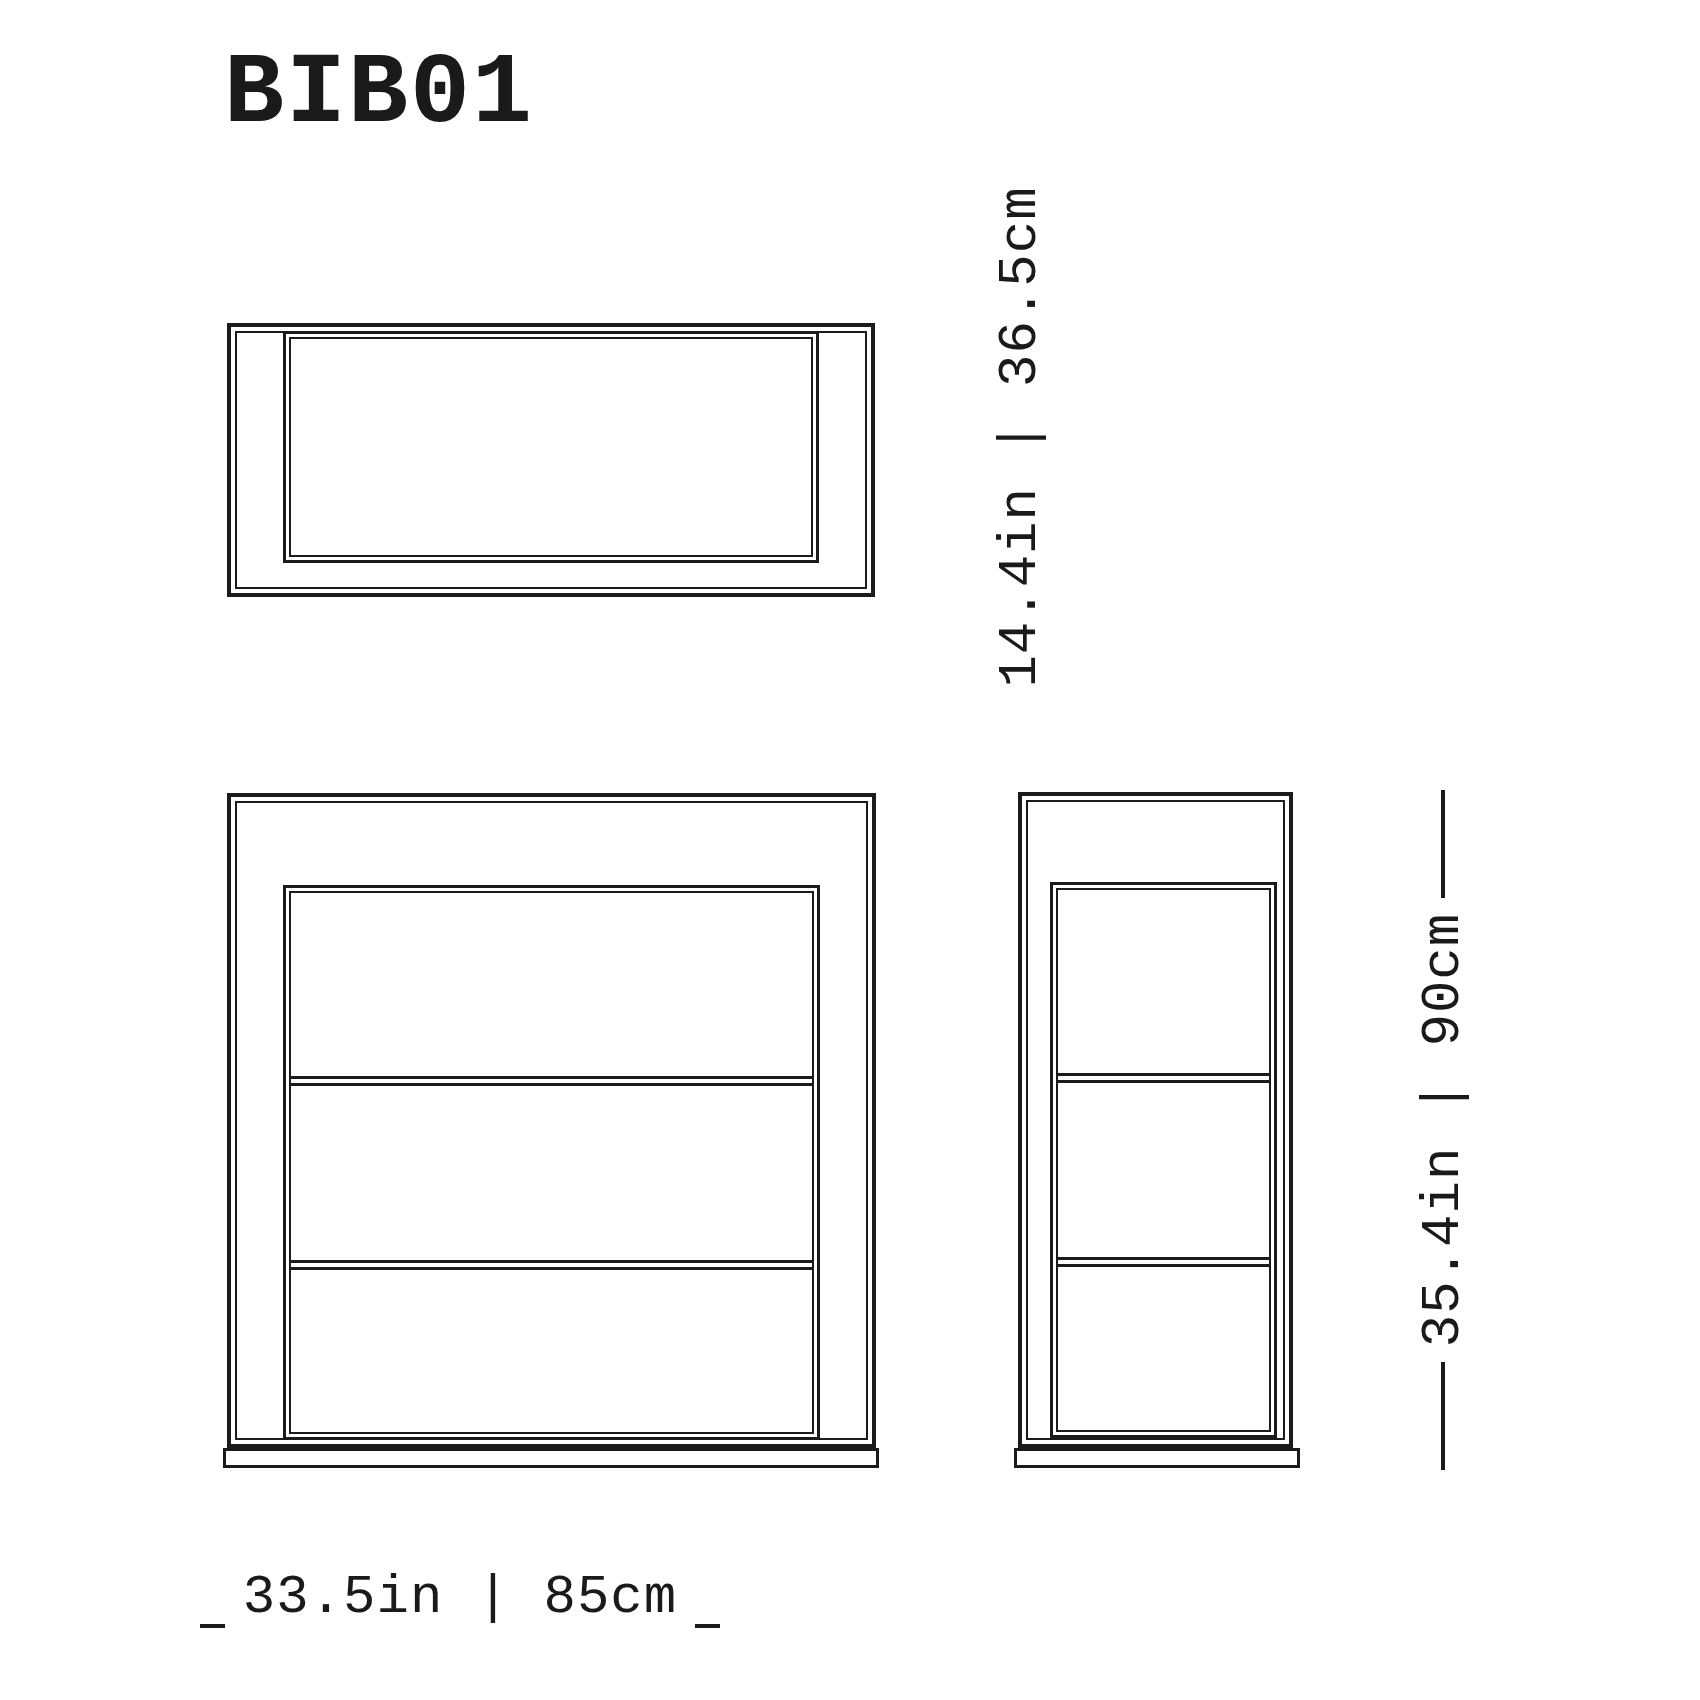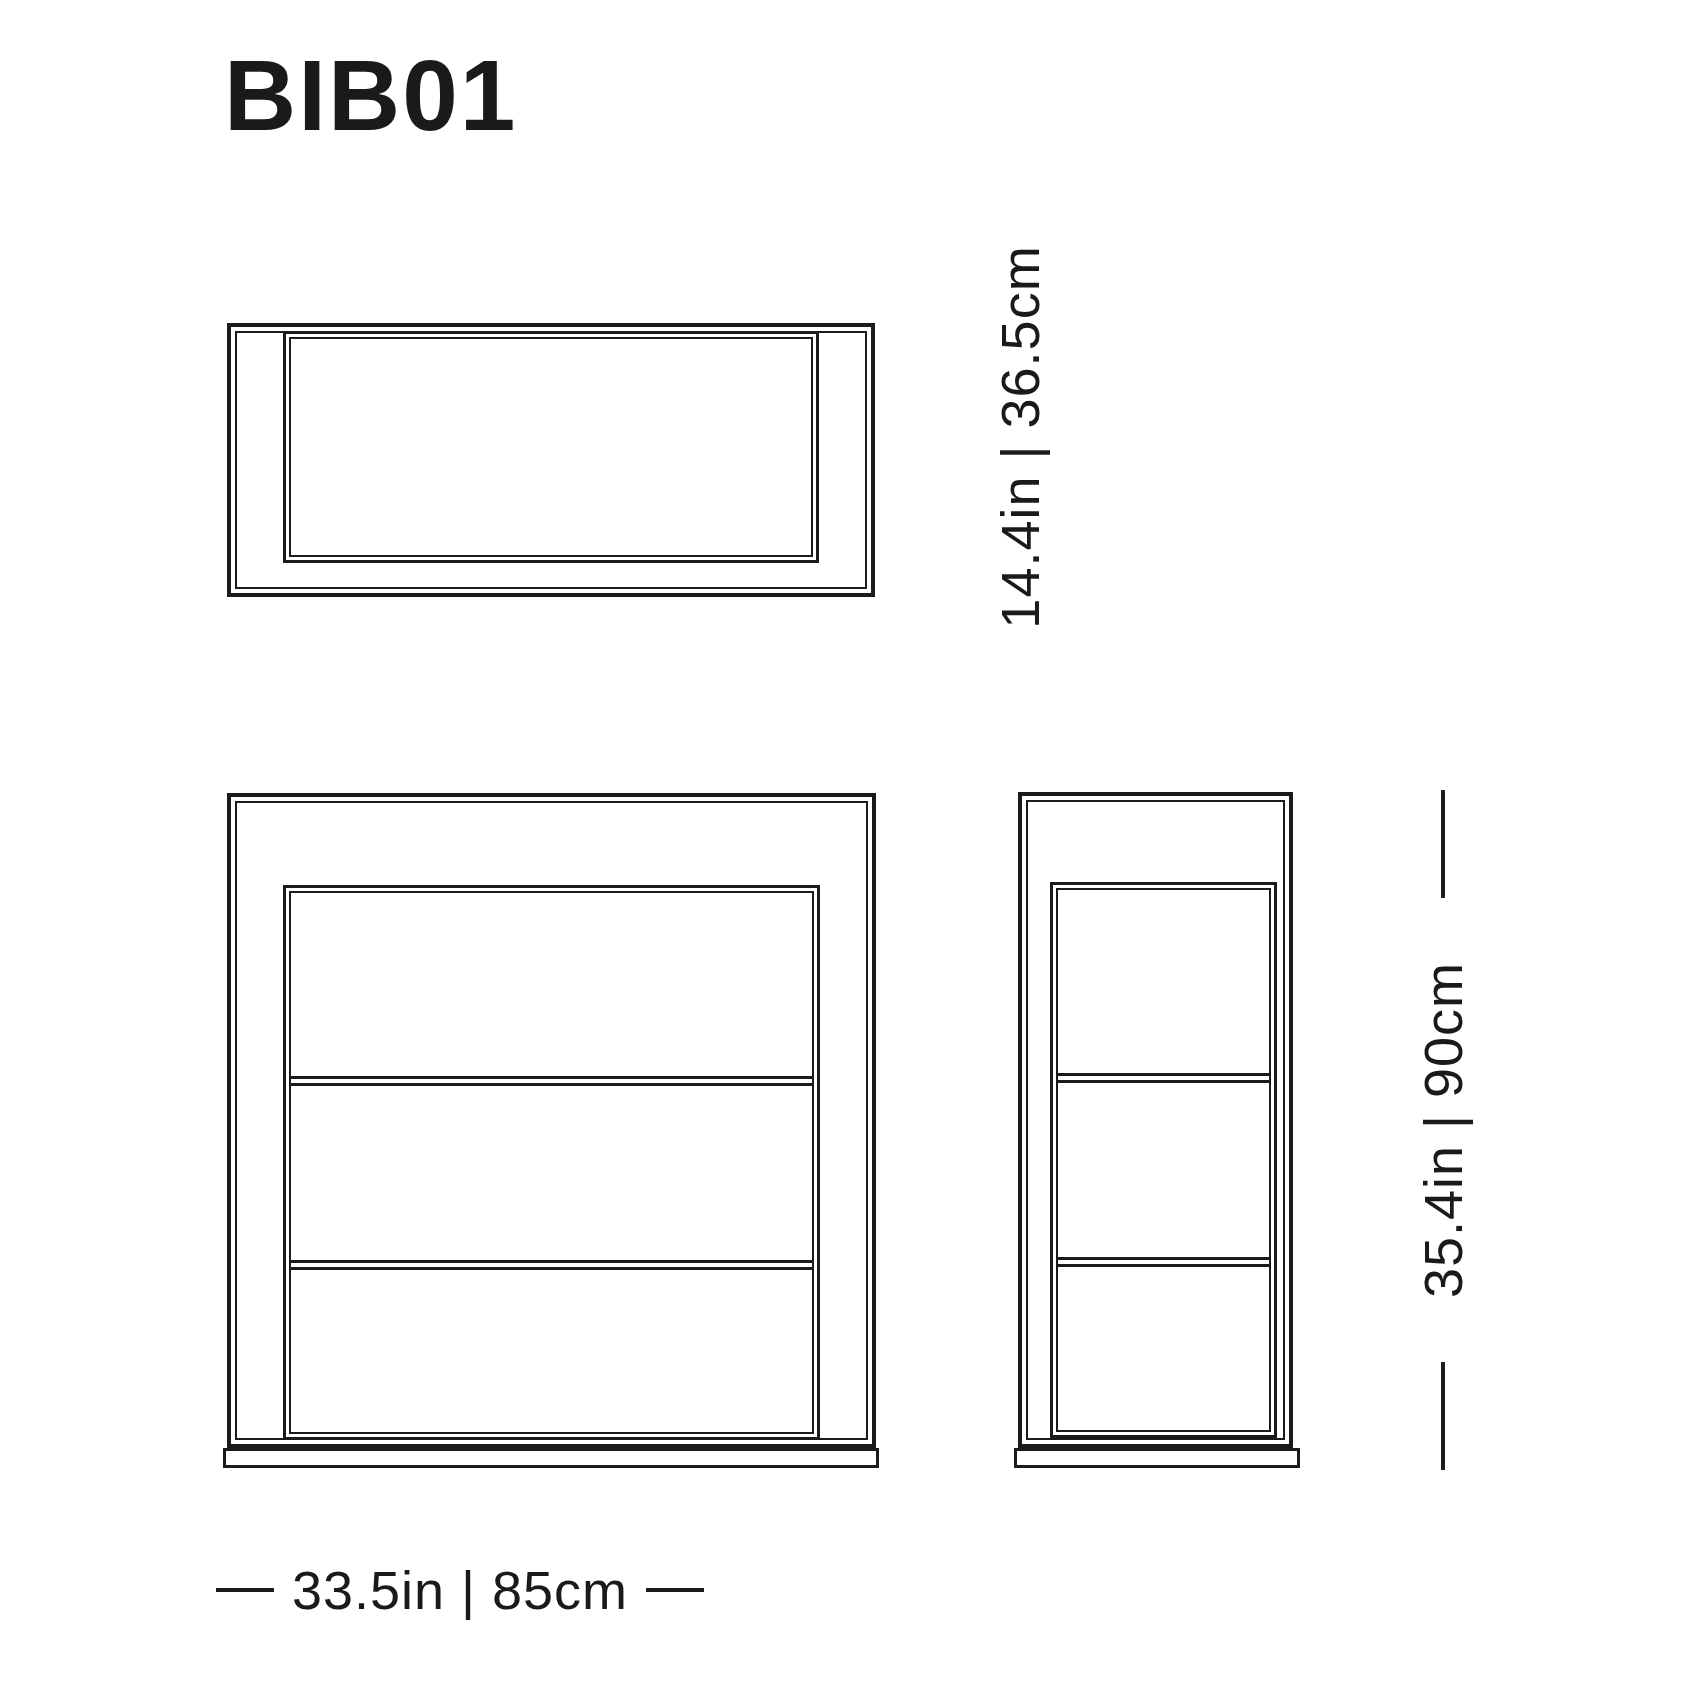--- a/index.html
+++ b/index.html
@@ -1,18 +1,18 @@
 <!DOCTYPE html>
 <html><head>
 <meta charset="utf-8">
 <style>
   html,body{margin:0;padding:0;background:#ffffff;}
   #canvas{
     position:relative;width:1568px;height:1700px;background:var(--bg,#fff);
-    font-family:Liberation Sans, sans-serif;color:var(--txt,#1a1a1a);
+    font-family:Liberation Mono, monospace;color:var(--txt,#1a1a1a);
     --line:#1b1b1b;overflow:hidden;
   }
   .title{
     position:absolute;left:224px;top:40px;font-size:100px;font-weight:bold;
     letter-spacing:2px;line-height:1.1;
   }
   
   .frame{
     position:absolute;box-sizing:border-box;background:#fff;
     border:4px solid var(--line);
@@ -32,21 +32,21 @@
     position:absolute;box-sizing:border-box;background:#fff;
     border:3px solid var(--line);
   }
   .vseg{position:absolute;width:4px;background:var(--line);}
   .dim{
     position:absolute;font-size:54px;font-weight:400;white-space:nowrap;
     color:var(--txt,#1a1a1a);letter-spacing:1px;
   }
   .dim.vert{transform:translate(-50%,-50%) rotate(-90deg);transform-origin:center;}
   .hdim{
-    position:absolute;display:flex;align-items:center;justify-content:center;
+    position:absolute;display:flex;align-items:flex-end;justify-content:center;
     gap:18px;
   }
   .hdash{width:58px;height:4px;background:var(--line);}
 </style>
 </head>
 <body>
 
 <div id="canvas" style="--line: #1b1b1b; --txt: #1a1a1a; --bg: #ffffff;">
 
   <div class="title">BIB01</div>

